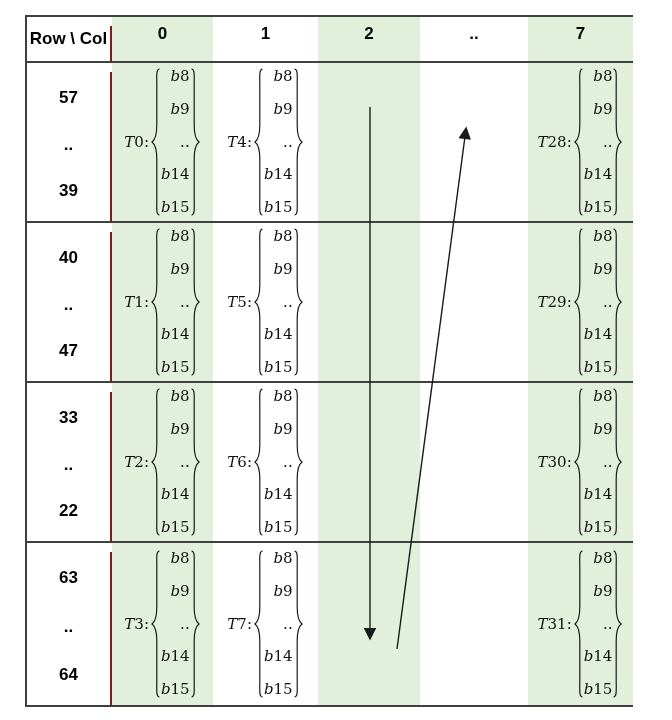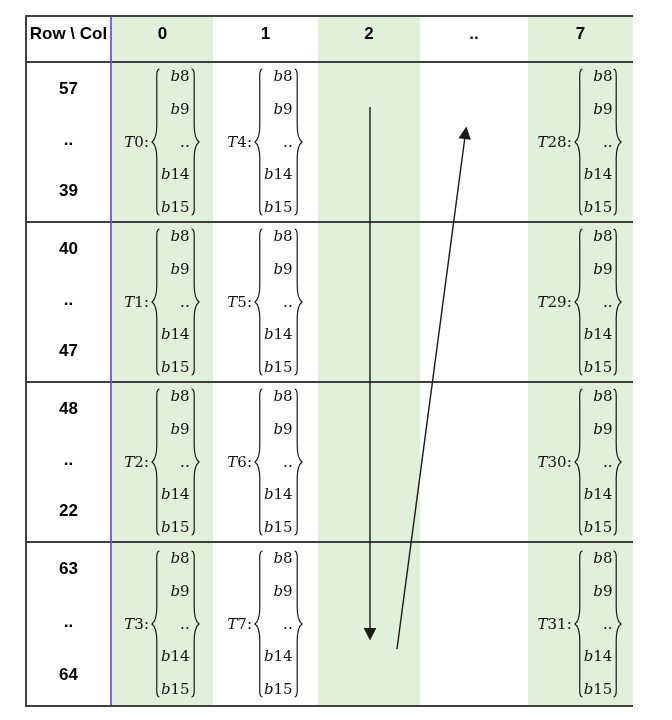--- a/index.html
+++ b/index.html
@@ -6,21 +6,21 @@
   .page{position:relative;width:672px;height:720px;background:#ffffff;overflow:hidden;
         font-family:"Liberation Sans",sans-serif;color:#000;}
   .grid{position:absolute;left:25px;top:15px;width:608px;height:692px;
         border:2px solid #404040;box-sizing:border-box;background:#fff;
         display:grid;
         grid-template-columns:85px 101px 105px 102px 108px 105px;
         grid-template-rows:46px 160px 160px 160px 162px;}
   .c{position:relative;box-sizing:border-box;}
   .g{background:#e2efda;}
   .bb{border-bottom:2px solid #404040;}
-  .br{border-right:2px solid #8b5cf6;}
+  .br{border-right:2px solid #7f1d1d;margin-top:9px;}
   .hd{display:flex;align-items:center;justify-content:center;
       font-weight:bold;font-size:17px;padding-bottom:10px;}
   .rl{display:flex;flex-direction:column;justify-content:space-between;align-items:center;
       font-weight:bold;font-size:17px;padding:16px 0 20px 0;}
   .tc{display:flex;align-items:center;justify-content:center;}
   .tg{display:flex;align-items:center;font-family:"DejaVu Serif",serif;font-size:15px;color:#111;}
   .tl{white-space:nowrap;margin-right:1px;}
   .tg i{font-style:italic;font-weight:normal;}
   .brace{width:11px;height:150px;flex-shrink:0;display:block;}
   .bits{height:146px;display:flex;flex-direction:column;justify-content:space-between;
@@ -171,21 +171,21 @@
           <span class="bit"><i>b</i><span>14</span></span>
           <span class="bit"><i>b</i><span>15</span></span>
         </div>
         <svg class="brace" viewBox="0 0 11 150">
             <path d="M1.5 2 C5 2 4.2 9 4.2 18 L4.2 58 C4.2 68 5.5 72.5 9 75 C5.5 77.5 4.2 82 4.2 92 L4.2 132 C4.2 141 5 148 1.5 148" fill="none" stroke="#1a1a1a" stroke-width="1.2"></path>
           </svg>
       </div>
     </div>
 
     <div class="c bb br rl">
-      <span>48</span>
+      <span>33</span>
       <span>..</span>
       <span>22</span>
     </div>
     <div class="c bb tc g">
       <div class="tg">
         <span class="tl"><i>T</i><span>2:</span></span>
         <svg class="brace" viewBox="0 0 11 150">
             <path d="M9.5 2 C6 2 6.8 9 6.8 18 L6.8 58 C6.8 68 5.5 72.5 2 75 C5.5 77.5 6.8 82 6.8 92 L6.8 132 C6.8 141 6 148 9.5 148" fill="none" stroke="#1a1a1a" stroke-width="1.2"></path>
           </svg>
         <div class="bits">

